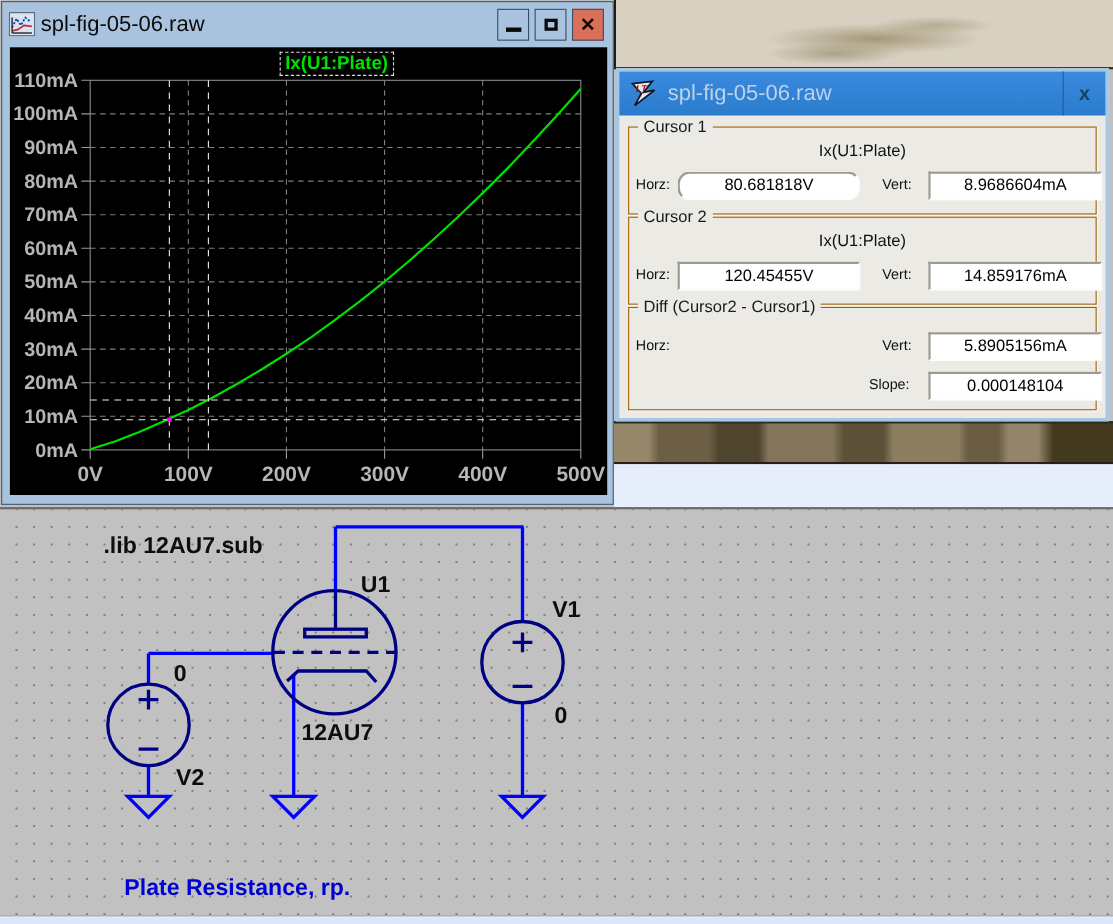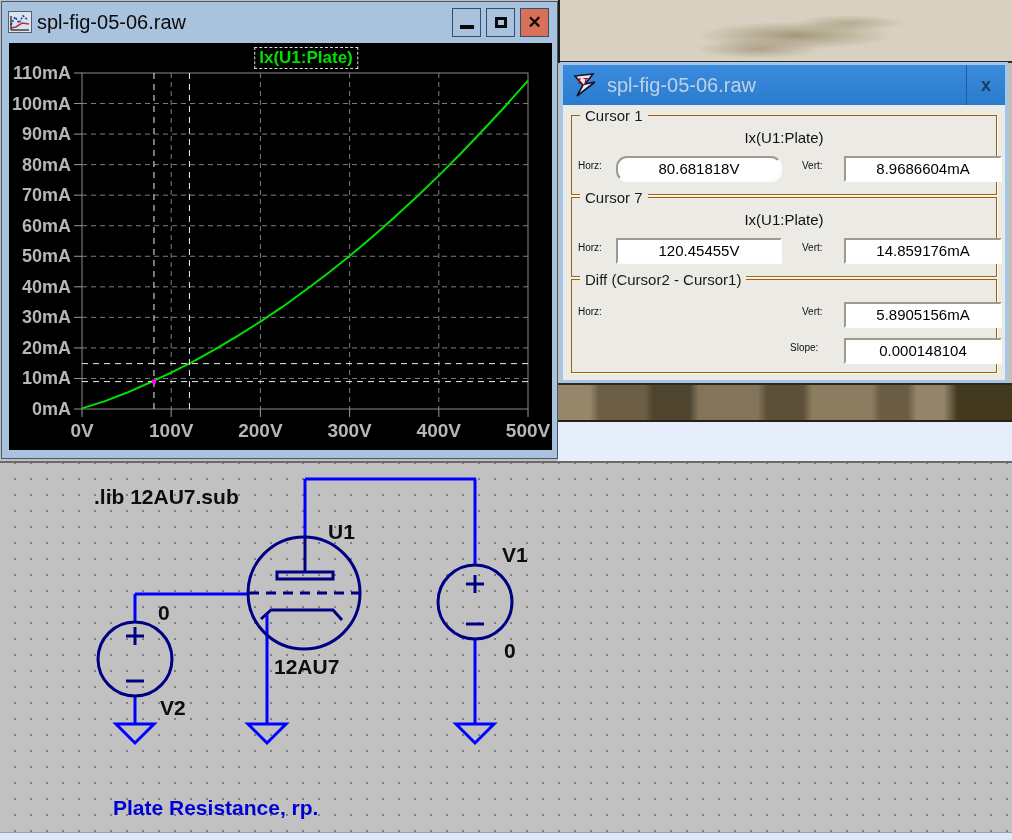--- a/index.html
+++ b/index.html
@@ -59,21 +59,21 @@
   #dlg-title-text{margin-left:8px;font-size:20px;color:#bdd2e8;}
   #dlg-close{margin-left:auto;width:38px;height:40px;border-left:1px solid #1f5c9e;
     display:flex;align-items:center;justify-content:center;
     font-size:18px;font-weight:bold;color:#1c3e5c;cursor:default;}
   #dlg-body{position:absolute;left:0;top:40px;width:442px;height:275px;}
   .groupbox{position:absolute;left:8px;width:424px;border:1px solid #a16207;
     box-shadow:1px 1px 0 rgba(255,255,255,.8);box-sizing:content-box;}
   .groupbox .legend{position:absolute;top:-9px;left:8px;background:#eceae4;
     padding:0 5px;font-size:15px;color:#1a1a1a;}
   .trace-name{position:absolute;left:0;top:13px;width:100%;text-align:center;font-size:15px;color:#111;}
-  .fld-label{position:absolute;font-size:10px;color:#111;}
+  .fld-label{position:absolute;font-size:13px;color:#111;}
   .field{position:absolute;height:26px;background:#fff;
     border-top:2px solid #9d9a90;border-left:2px solid #9d9a90;
     border-bottom:2px solid #fdfdfd;border-right:2px solid #fdfdfd;box-sizing:border-box;
     font-size:15px;color:#000;text-align:center;line-height:21px;}
   #group-cursor1{top:10px;height:78px;}
   #group-cursor2{top:92px;height:78px;}
   #group-diff{top:174px;height:92px;text-decoration:underline;}
 </style>
 </head>
 <body>
@@ -237,21 +237,21 @@
       <div class="groupbox" id="group-cursor1">
         <span class="legend">Cursor 1</span>
         <div class="trace-name">Ix(U1:Plate)</div>
         <span class="fld-label" style="left:6px;top:44px;">Horz:</span>
         <div class="field" style="left:44px;top:40px;width:166px;border-radius:11px;">80.681818V</div>
         <span class="fld-label" style="left:230px;top:44px;">Vert:</span>
         <div class="field" style="left:272px;top:40px;width:158px;">8.9686604mA</div>
       </div>
 
       <div class="groupbox" id="group-cursor2">
-        <span class="legend">Cursor 7</span>
+        <span class="legend">Cursor 2</span>
         <div class="trace-name">Ix(U1:Plate)</div>
         <span class="fld-label" style="left:6px;top:44px;">Horz:</span>
         <div class="field" style="left:44px;top:40px;width:166px;">120.45455V</div>
         <span class="fld-label" style="left:230px;top:44px;">Vert:</span>
         <div class="field" style="left:272px;top:40px;width:158px;">14.859176mA</div>
       </div>
 
       <div class="groupbox" id="group-diff">
         <span class="legend">Diff (Cursor2 - Cursor1)</span>
         <span class="fld-label" style="left:6px;top:26px;">Horz:</span>

